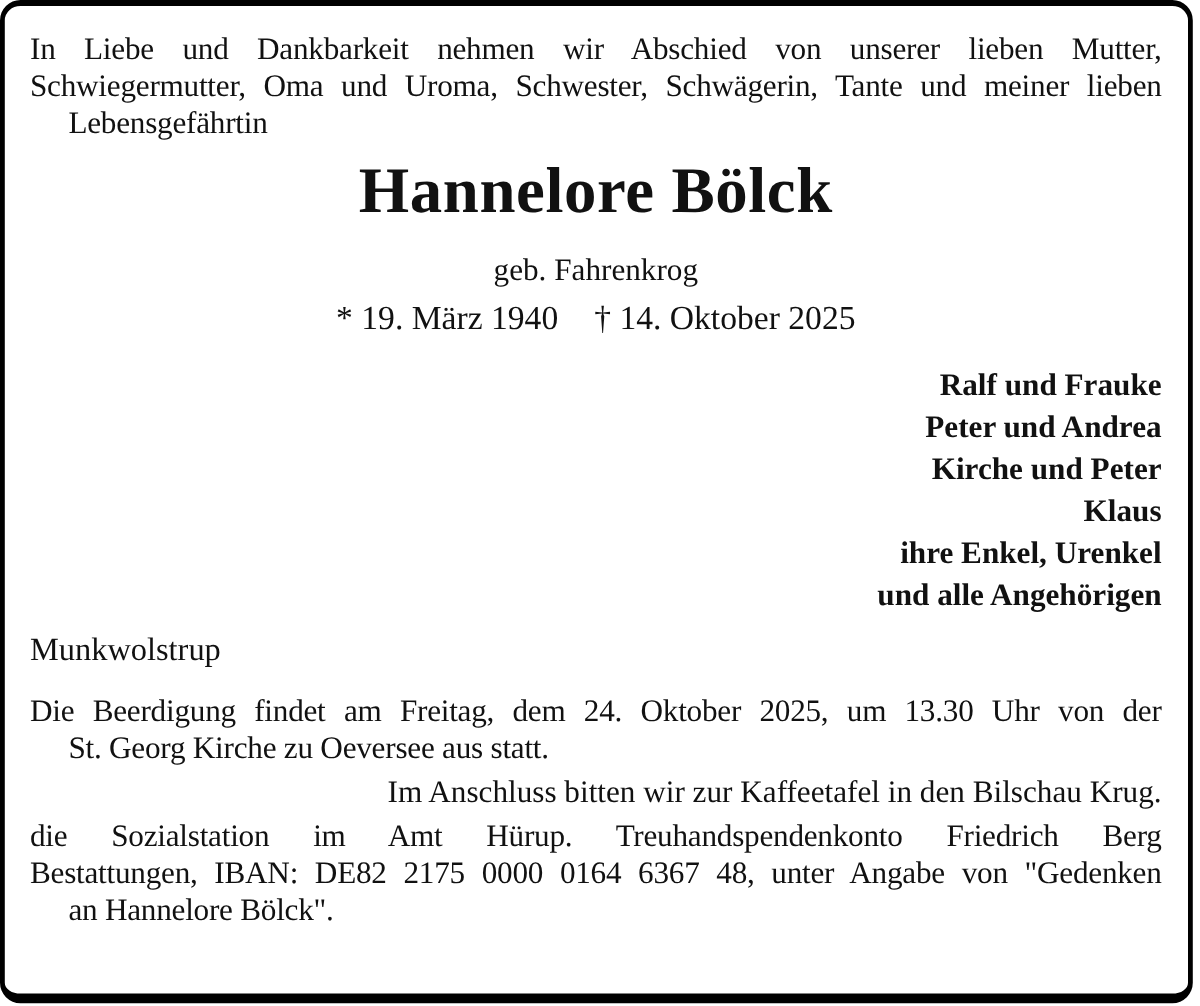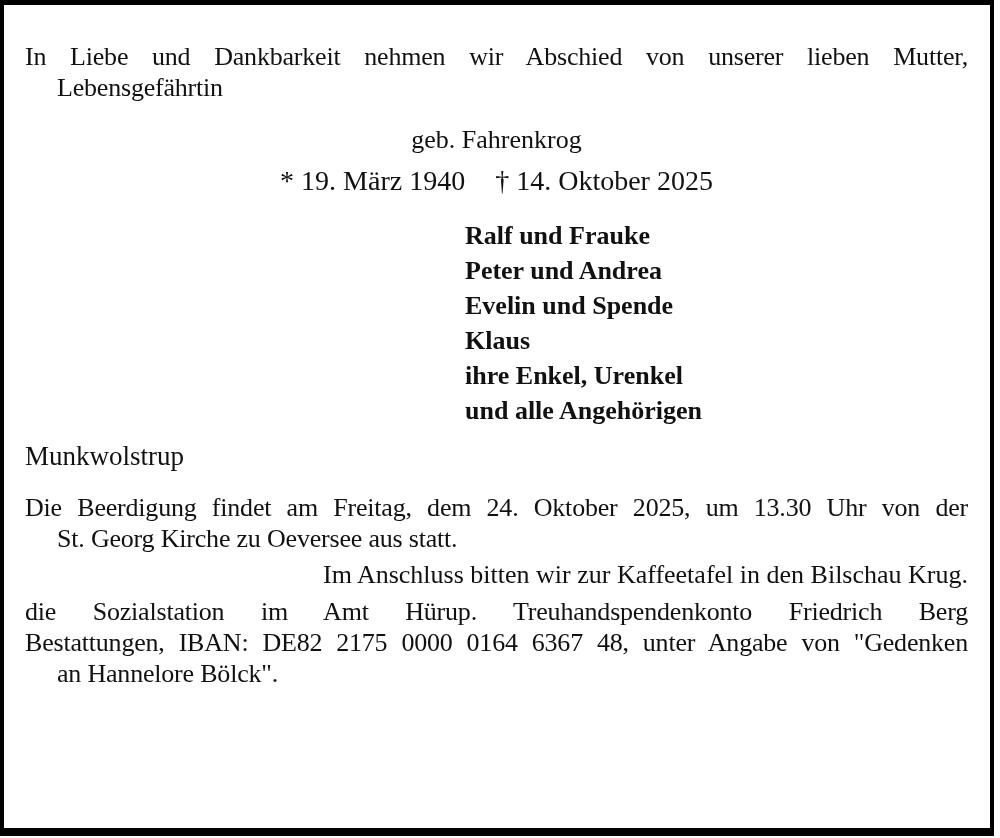--- a/index.html
+++ b/index.html
@@ -19,22 +19,23 @@
   .frame {
     position: absolute;
     left: 0;
     top: 0;
     right: 6px;
     bottom: 2px;
     border-style: solid;
     border-color: #000000;
     border-width: 5px 4px 8px 4px;
     box-sizing: border-box;
-    padding: 36px 22px 0 21px;
+    padding: 20px 22px 0 21px;
     overflow: hidden;
+    border-radius: 17px;
   }
   .para {
     font-size: 26px;
     line-height: 31px;
     letter-spacing: -0.2px;
   }
   .line-justify {
     text-align: justify;
     text-align-last: justify;
     white-space: normal;
@@ -64,20 +65,21 @@
     gap: 30px;
     font-size: 28px;
     line-height: 34px;
   }
   .mourners {
     margin-top: 20px;
     margin-left: 440px;
     font-weight: bold;
     font-size: 26px;
     line-height: 35px;
+    text-align: right;
   }
   .place {
     margin-top: 12px;
     font-size: 27px;
     line-height: 32px;
   }
   .funeral {
     margin-top: 20px;
   }
   .reception {
@@ -91,35 +93,37 @@
   }
 </style>
 </head>
 <body>
 
 <div class="page">
   <div class="frame">
 
     <div class="para">
       <div class="line-justify">In Liebe und Dankbarkeit nehmen wir Abschied von unserer lieben Mutter,</div>
+      <div class="line-justify">Schwiegermutter, Oma und Uroma, Schwester, Schwägerin, Tante und meiner lieben</div>
       <div class="line-left">Lebensgefährtin</div>
     </div>
 
+    <div class="deceased-name">Hannelore Bölck</div>
 
     <div class="maiden-name">geb. Fahrenkrog</div>
 
     <div class="dates-line">
       <span>* 19. März 1940</span>
       <span>† 14. Oktober 2025</span>
     </div>
 
     <div class="mourners">
       <div>Ralf und Frauke</div>
       <div>Peter und Andrea</div>
-      <div>Evelin und Spende</div>
+      <div>Kirche und Peter</div>
       <div>Klaus</div>
       <div>ihre Enkel, Urenkel</div>
       <div>und alle Angehörigen</div>
     </div>
 
     <div class="place">Munkwolstrup</div>
 
     <div class="para funeral">
       <div class="line-justify">Die Beerdigung findet am Freitag, dem 24. Oktober 2025, um 13.30 Uhr von der</div>
       <div class="line-left">St. Georg Kirche zu Oeversee aus statt.</div>

